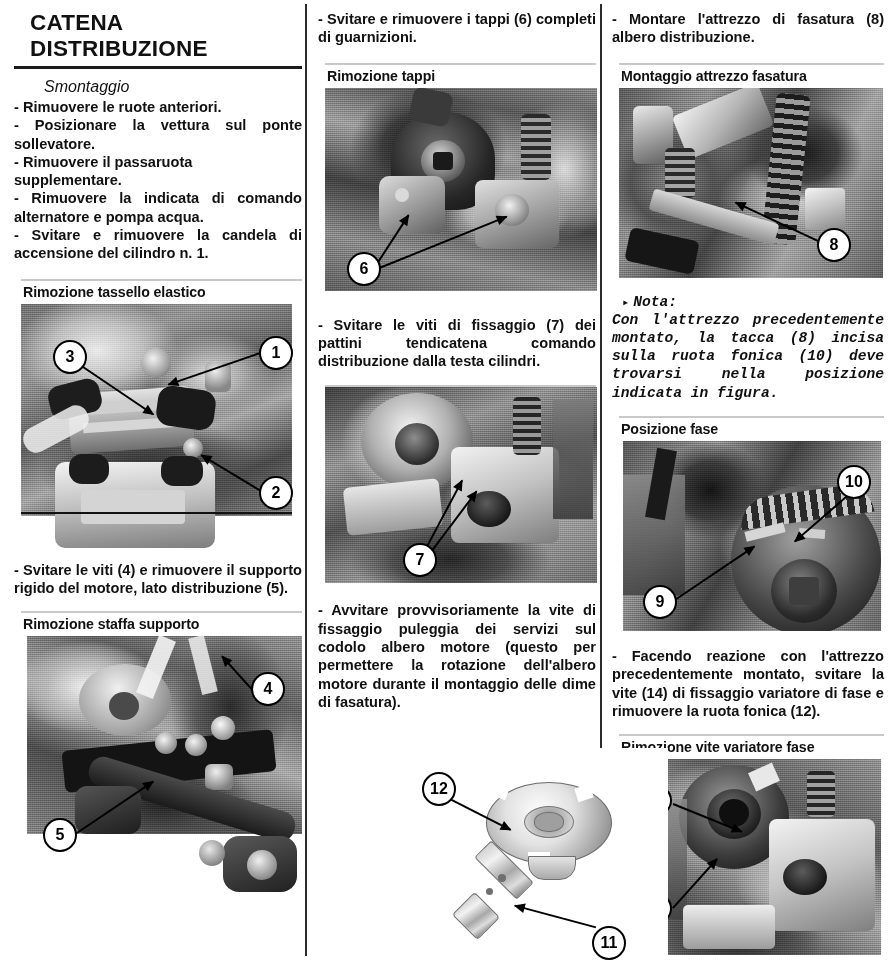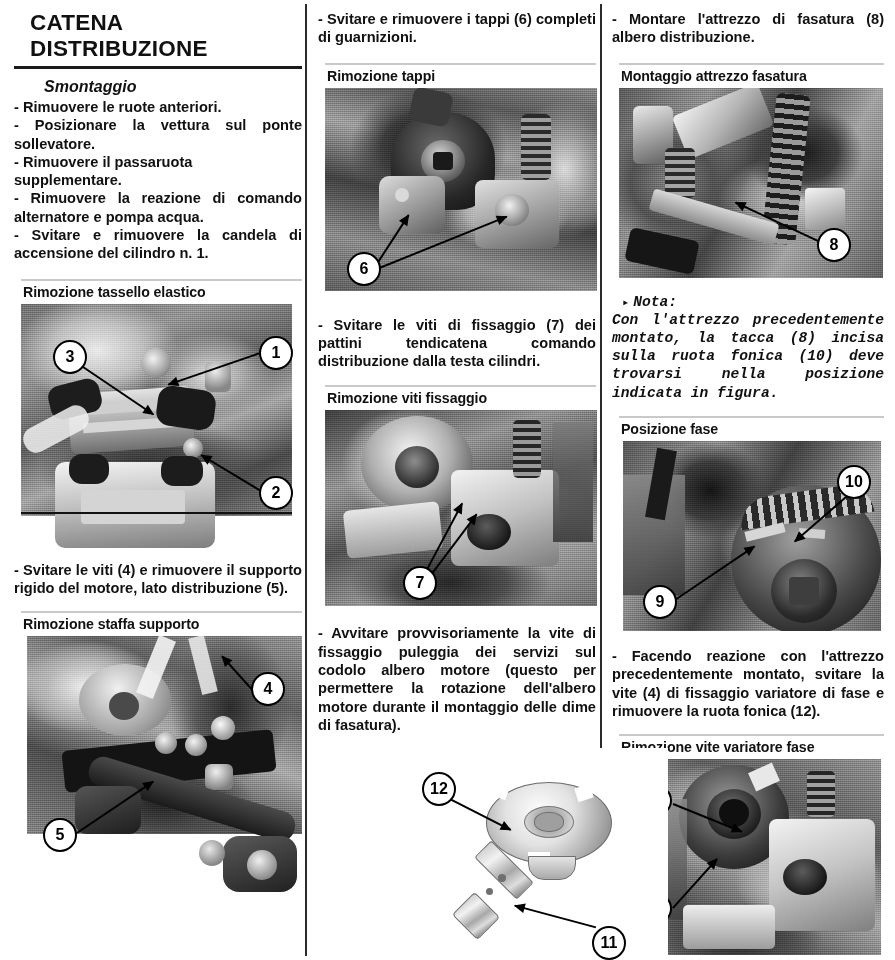--- a/index.html
+++ b/index.html
@@ -25,21 +25,21 @@
 
   
   .title{
     font-size:22.5px;font-weight:bold;letter-spacing:.2px;
     margin:10px 0 0 16px;
   }
   .title-rule{
     height:3px;background:#1a1a1a;margin:4px 0 0 0;width:288px;
   }
   .subtitle{
-    font-size:16px;font-weight:bold;font-style:italic;
+    font-size:16px;font-weight:normal;font-style:italic;
     margin:9px 0 2px 30px;
   }
   p.body{
     font-size:14.6px;line-height:18.3px;margin:0;
     text-align:justify;font-weight:600;
     -webkit-hyphens:none;hyphens:none;
   }
   p.body.nojust{text-align:left;}
   .nota-wrap{margin-top:10px;font-family:Liberation Mono, monospace;}
   .nota-head{
@@ -182,21 +182,21 @@
   <div class="col col1">
 
     <div class="title">CATENA DISTRIBUZIONE</div>
     <div class="title-rule"></div>
 
     <div class="subtitle">Smontaggio</div>
 
     <p class="body nojust">- Rimuovere le ruote anteriori.</p>
     <p class="body">- Posizionare la vettura sul ponte sollevatore.</p>
     <p class="body nojust">- Rimuovere il passaruota supplementare.</p>
-    <p class="body">- Rimuovere la reazione di comando alternatore e pompa acqua.</p>
+    <p class="body">- Rimuovere la indicata di comando alternatore e pompa acqua.</p>
     <p class="body">- Svitare e rimuovere la candela di accensione del cilindro n. 1.</p>
 
     <div class="fig" style="margin-top:16px;">
       <div class="rule"></div>
       <div class="cap">Rimozione tassello elastico</div>
 
       <div class="photo" style="height:245px;">
         <div class="frame" style="position:absolute;left:0;top:0;width:271px;height:212px;">
           <div class="tex a"></div>
           <div class="grain"></div>
@@ -292,21 +292,20 @@
         <div class="lead" style="left:50px;top:178px;width:62px;transform:rotate(-57deg);"></div>
         <div class="lead" style="left:52px;top:180px;width:140px;transform:rotate(-22deg);"></div>
         <div class="callout" style="left:22px;top:164px;">6</div>
       </div>
     </div>
 
     <p class="body" style="margin-top:18px;">- Svitare le viti di fissaggio (7) dei pattini tendicatena comando distribuzione dalla testa cilindri.</p>
 
     <div class="fig" style="margin-top:15px;">
       <div class="rule"></div>
-      <div class="cap">Rimozione viti fissaggio</div>
 
       <div class="photo" style="height:200px;">
         <div class="frame" style="position:absolute;left:0;top:0;width:272px;height:196px;">
           <div class="tex d"></div>
           <div class="grain"></div>
           <div style="position:absolute;left:36px;top:6px;width:112px;height:96px;border-radius:50%;background:radial-gradient(circle at 44% 38%,#f4f4f4,#b0b0b0 46%,#5f5f5f 82%);"></div>
           <div style="position:absolute;left:70px;top:36px;width:44px;height:42px;border-radius:50%;background:radial-gradient(circle at 44% 36%,#8e8e8e,#2c2c2c 70%);"></div>
           <div style="position:absolute;left:126px;top:60px;width:108px;height:96px;background:linear-gradient(160deg,#f2f2f2,#c2c2c2 48%,#7e7e7e);border-radius:8px;"></div>
           <div style="position:absolute;left:142px;top:104px;width:44px;height:36px;border-radius:50%;background:radial-gradient(circle at 44% 34%,#5c5c5c,#171717 72%);"></div>
           <div style="position:absolute;left:20px;top:96px;width:96px;height:48px;background:linear-gradient(180deg,#e6e6e6,#9d9d9d);border-radius:6px;transform:rotate(-6deg);"></div>
@@ -397,21 +396,21 @@
         </div>
 
         <div class="lead" style="left:230px;top:52px;width:72px;transform:rotate(139deg);"></div>
         <div class="callout" style="left:218px;top:24px;">10</div>
 
         <div class="lead" style="left:56px;top:158px;width:96px;transform:rotate(-34deg);"></div>
         <div class="callout" style="left:24px;top:144px;">9</div>
       </div>
     </div>
 
-    <p class="body" style="margin-top:12px;">- Facendo reazione con l'attrezzo precedentemente montato, svitare la vite (4) di fissaggio variatore di fase e rimuovere la ruota fonica (12).</p>
+    <p class="body" style="margin-top:12px;">- Facendo reazione con l'attrezzo precedentemente montato, svitare la vite (14) di fissaggio variatore di fase e rimuovere la ruota fonica (12).</p>
 
     <div class="fig" style="margin-top:14px;">
       <div class="rule"></div>
       <div class="cap">Rimozione vite variatore fase</div>
 
       <div class="photo" style="height:200px;">
         <div class="frame" style="position:absolute;left:4px;top:0;width:258px;height:196px;">
           <div class="tex f"></div>
           <div class="grain"></div>
           <div style="position:absolute;left:56px;top:6px;width:110px;height:104px;border-radius:50%;background:radial-gradient(circle at 44% 36%,#9a9a9a,#3c3c3c 58%,#171717 90%);"></div>

